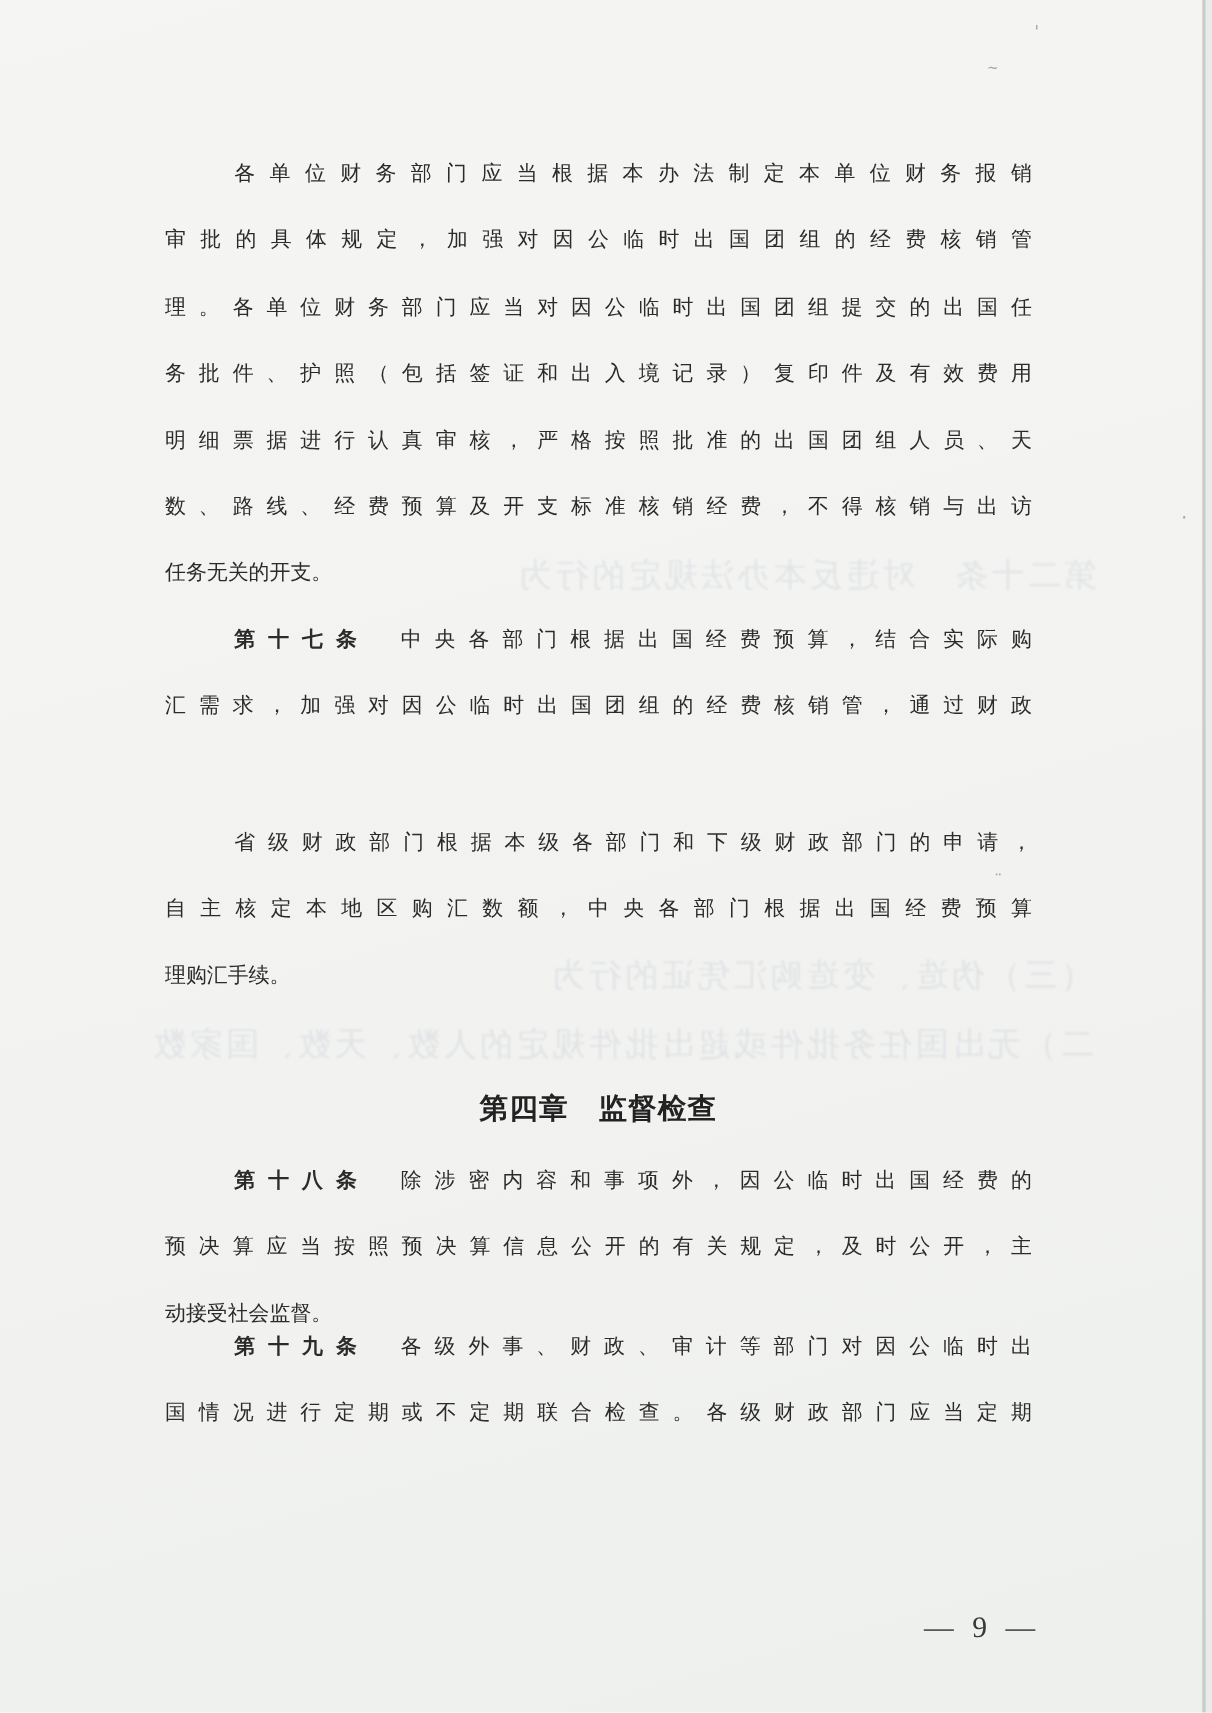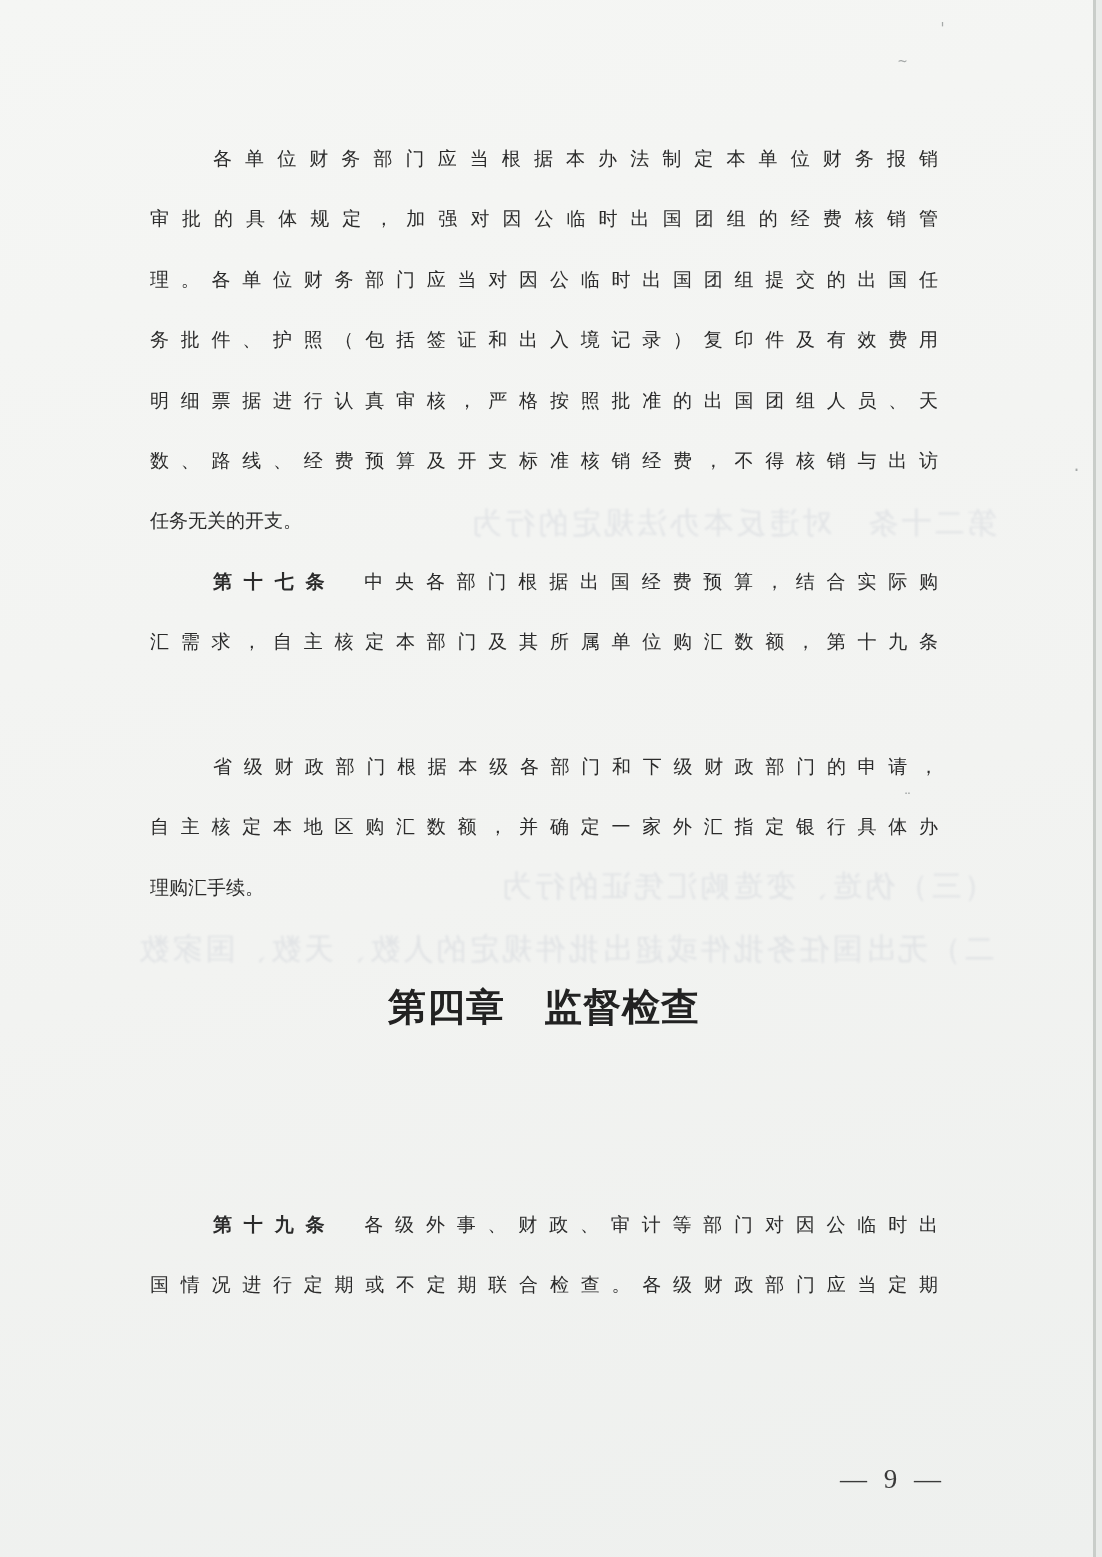--- a/index.html
+++ b/index.html
@@ -36,21 +36,21 @@
   .term{
     font-weight:700;
     font-family:"Liberation Sans",sans-serif;
     margin-right:28px;
   }
 
   
   .chapter{
     position:absolute;left:150px;width:788px;top:984px;
     margin:0;
-    font-size:38px;line-height:46px;font-weight:700;
+    font-size:26px;line-height:46px;font-weight:700;
     font-family:"Liberation Sans",sans-serif;
     text-align:center;letter-spacing:1px;color:#222;
   }
 
   
   .pagenum{
     position:absolute;top:1464px;right:156px;
     font-size:27px;letter-spacing:5px;color:#3a3a3a;
     font-family:"Liberation Serif",serif;
   }
@@ -86,31 +86,36 @@
       <div class="line"><span>审批的具体规定，加强对因公临时出国团组的经费核销管</span></div>
       <div class="line"><span>理。各单位财务部门应当对因公临时出国团组提交的出国任</span></div>
       <div class="line"><span>务批件、护照（包括签证和出入境记录）复印件及有效费用</span></div>
       <div class="line"><span>明细票据进行认真审核，严格按照批准的出国团组人员、天</span></div>
       <div class="line"><span>数、路线、经费预算及开支标准核销经费，不得核销与出访</span></div>
       <div class="line end"><span>任务无关的开支。</span></div>
     </div>
 
   <div class="para p2">
       <div class="line indent"><b class="term">第十七条</b><span>中央各部门根据出国经费预算，结合实际购</span></div>
-      <div class="line"><span>汇需求，自主核定本部门及其所属单位购汇数额，第十九条</span></div>
+      <div class="line"><span>汇需求，加强对因公临时出国团组的经费核销管，通过财政</span></div>
     </div>
 
   <div class="para p3">
       <div class="line indent"><span>省级财政部门根据本级各部门和下级财政部门的申请，</span></div>
-      <div class="line"><span>自主核定本地区购汇数额，并确定一家外汇指定银行具体办</span></div>
+      <div class="line"><span>自主核定本地区购汇数额，中央各部门根据出国经费预算</span></div>
       <div class="line end"><span>理购汇手续。</span></div>
     </div>
 
   <h2 class="chapter">第四章　监督检查</h2>
 
+  <div class="para p4">
+      <div class="line indent"><b class="term">第十八条</b><span>除涉密内容和事项外，因公临时出国经费的</span></div>
+      <div class="line"><span>预决算应当按照预决算信息公开的有关规定，及时公开，主</span></div>
+      <div class="line end"><span>动接受社会监督。</span></div>
+    </div>
 
   <div class="para p5">
       <div class="line indent"><b class="term">第十九条</b><span>各级外事、财政、审计等部门对因公临时出</span></div>
       <div class="line"><span>国情况进行定期或不定期联合检查。各级财政部门应当定期</span></div>
     </div>
 
   <div class="pagenum">— 9 —</div>
 
   <div class="bleed bleed-1">第二十条　对违反本办法规定的行为</div>
   <div class="bleed bleed-2">（三）伪造、变造购汇凭证的行为</div>

